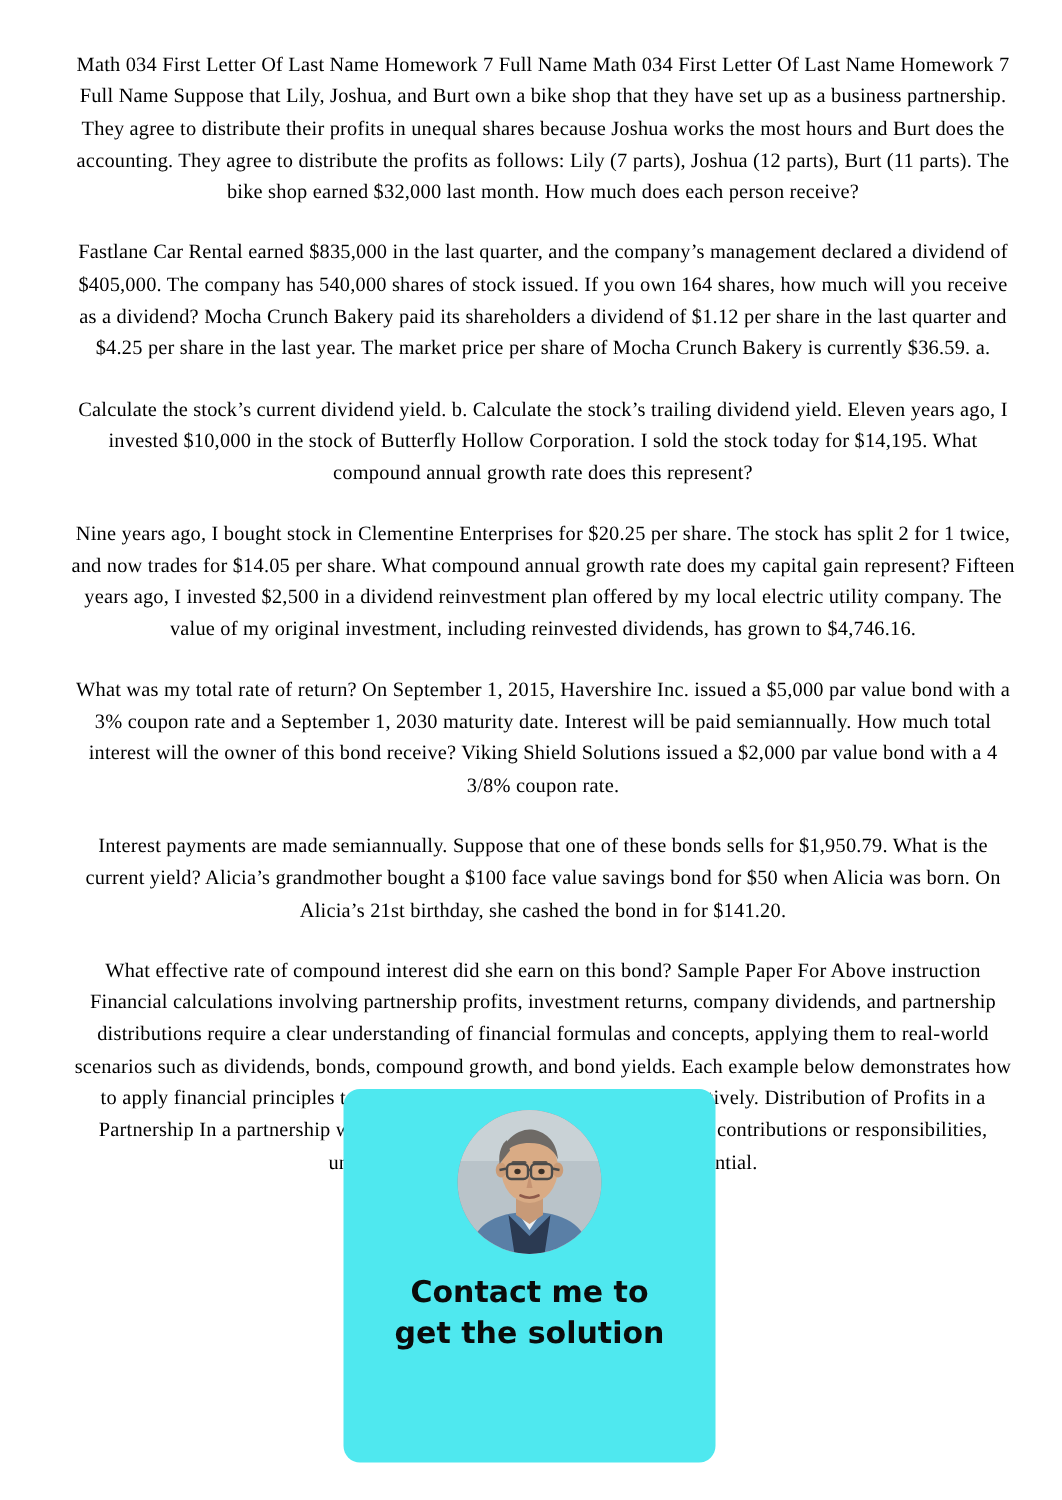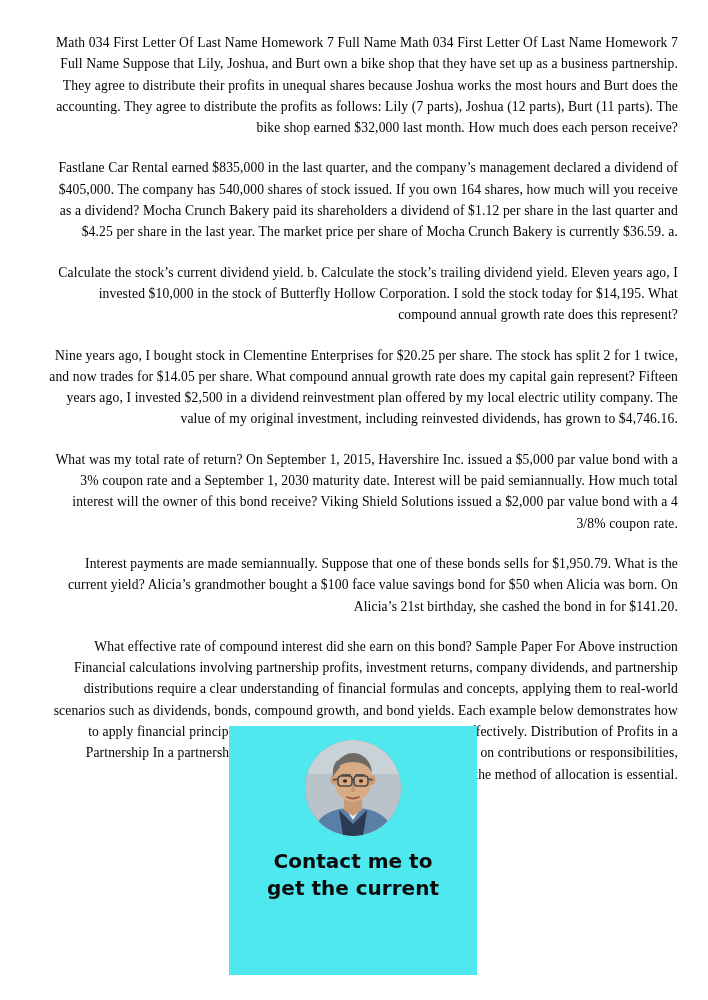--- a/index.html
+++ b/index.html
@@ -25,21 +25,21 @@
   }
   .doc-body {
     position: absolute;
     left: 46px;
     top: 32px;
     width: 632px;
   }
   .para {
     font-size: 13.6px;
     line-height: 21.3px;
-    text-align: right;
+    text-align: center;
     margin: 0 0 19px 0;
     color: #000000;
     letter-spacing: 0.01em;
   }
   .para:last-child {
     margin-bottom: 0;
   }
   
   .contact-card {
     position: absolute;
@@ -47,20 +47,21 @@
     top: 726px;
     width: 248px;
     height: 249px;
     background: #4fe8ef;
     box-sizing: border-box;
     display: flex;
     flex-direction: column;
     align-items: center;
     padding-top: 14px;
     overflow: hidden;
+    border-radius: 11px;
   }
   .avatar {
     width: 96px;
     height: 96px;
     border-radius: 50%;
     overflow: hidden;
     position: relative;
     background: #9aa6ad;
     flex: none;
   }
@@ -143,16 +144,16 @@
           <ellipse cx="40" cy="41" rx="2.1" ry="1.8" fill="#3a2f27"></ellipse>
           <ellipse cx="56" cy="41" rx="2.1" ry="1.8" fill="#3a2f27"></ellipse>
 
           <path d="M48 43 L46 52 L50 52 Z" fill="#c69372"></path>
 
           <path d="M42 57 Q48 60 54 57" stroke="#8e5a4a" stroke-width="1.8" fill="none" stroke-linecap="round"></path>
         </g>
       </svg>
     </div>
     <div class="card-line first">Contact me to</div>
-    <div class="card-line">get the current</div>
+    <div class="card-line">get the solution</div>
   </div>
 
 </div>
 
 </body></html>

